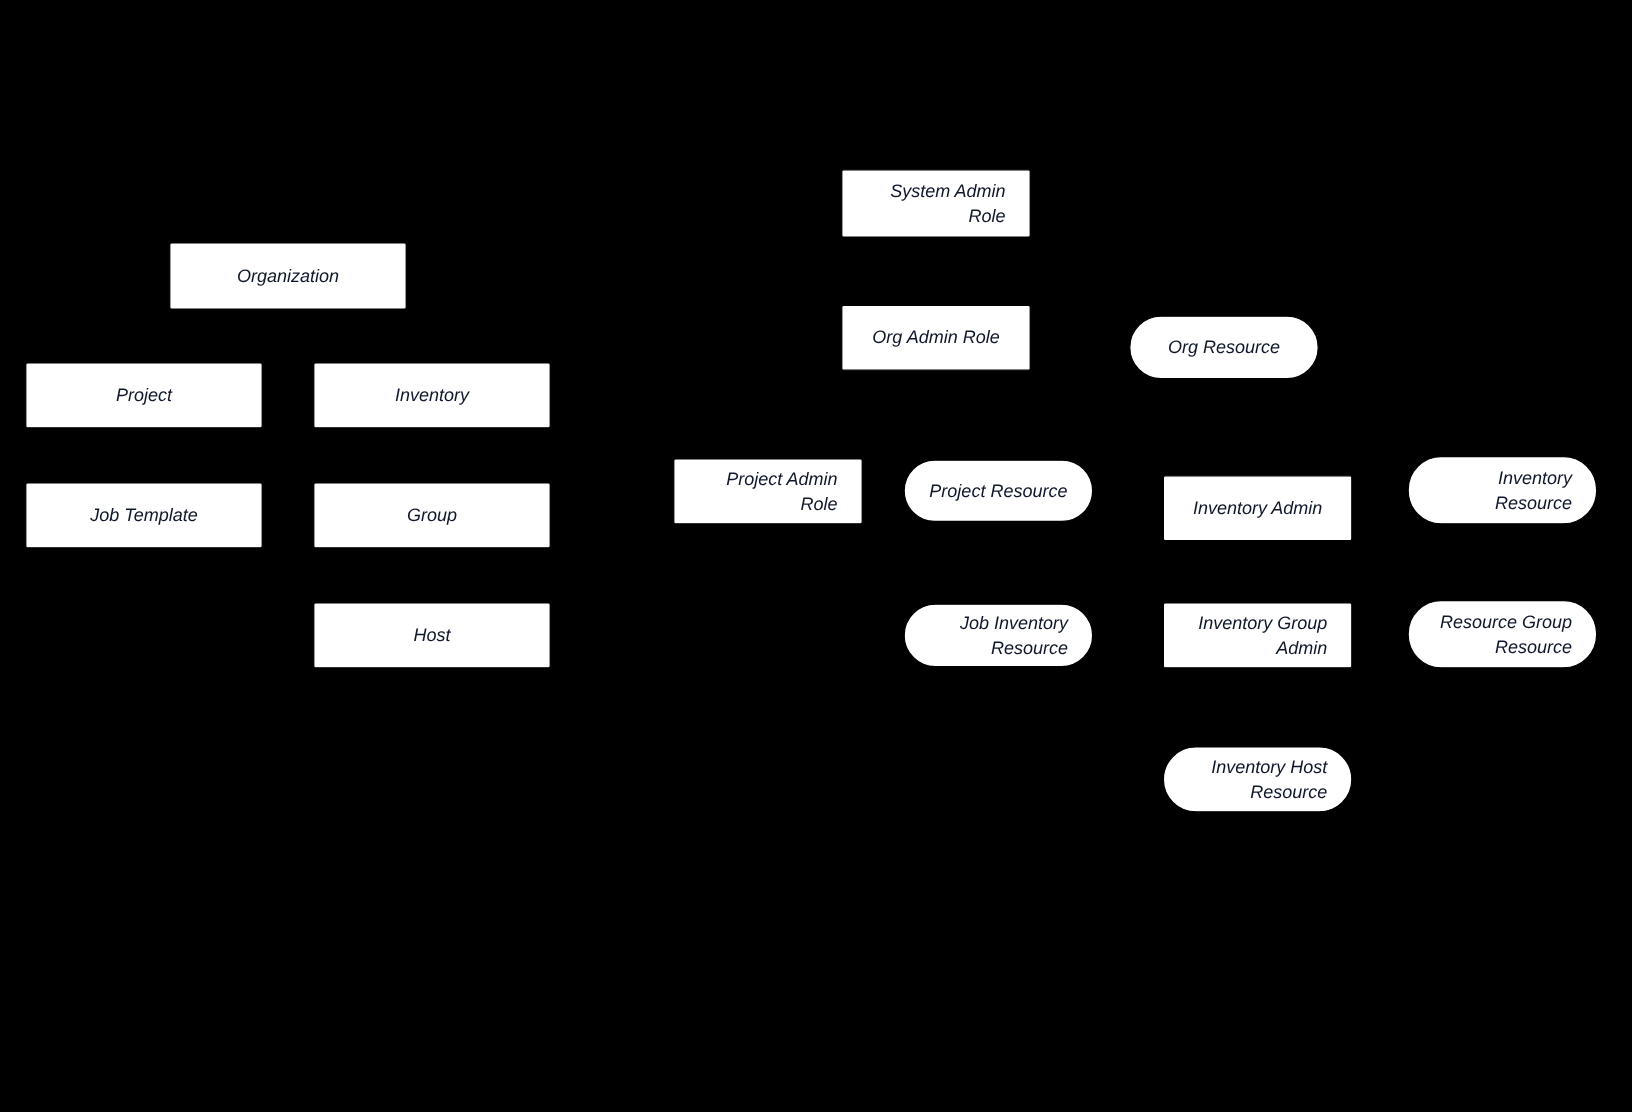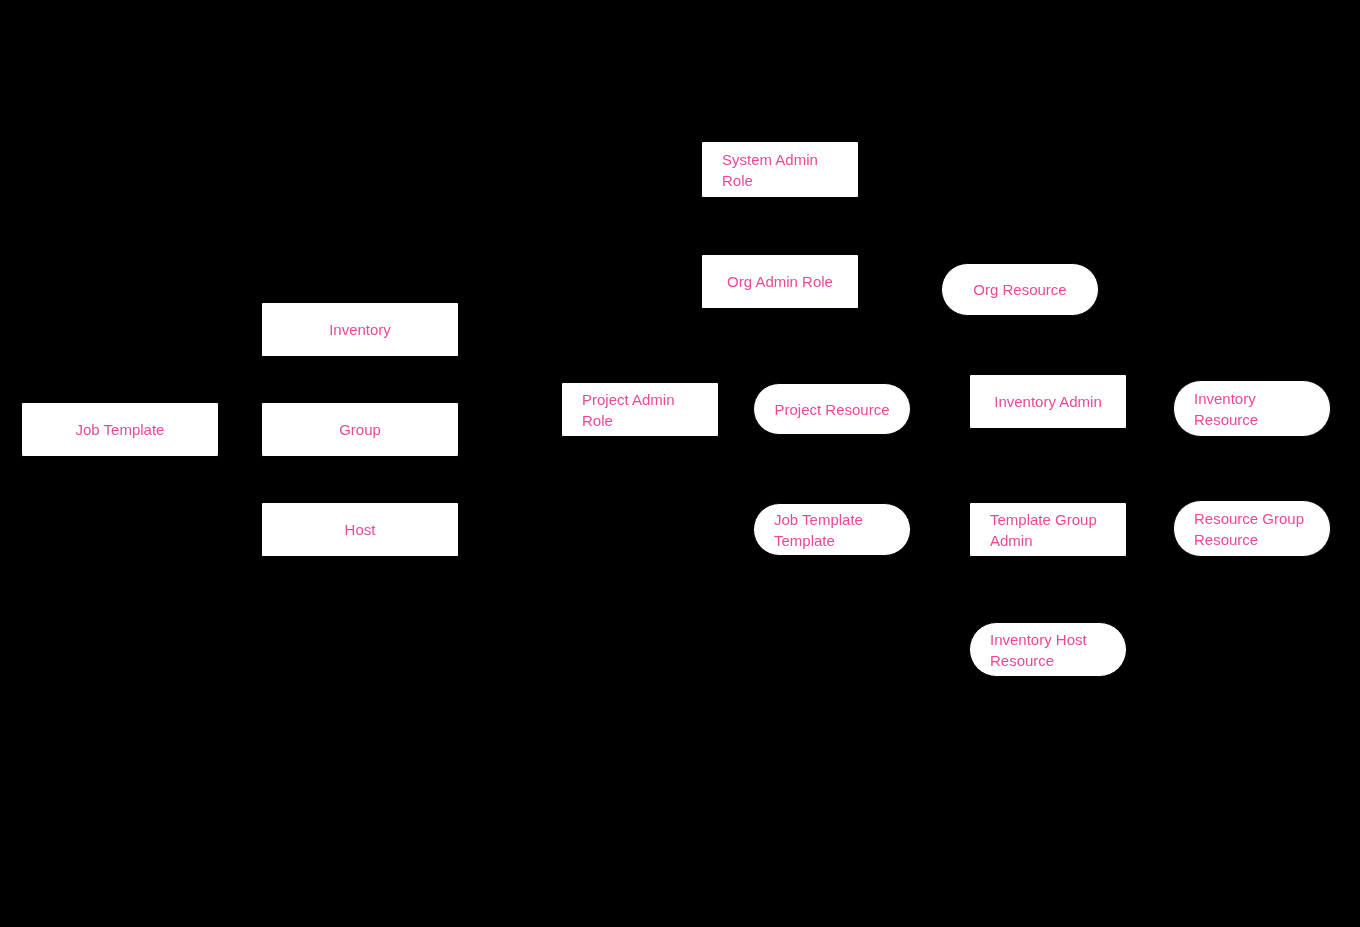--- a/index.html
+++ b/index.html
@@ -12,43 +12,50 @@
       width: 1360px;
       height: 927px;
       background: #000000;
       overflow: hidden;
       font-family: "Liberation Sans", sans-serif;
     }
     .node {
       position: absolute;
       background: #ffffff;
       border: 1px solid #000000;
-      color: #ec4899;
+      color: #0f172a;
       display: flex;
       align-items: center;
       justify-content: center;
-      text-align: left;
+      text-align: right;
       font-size: 15px;
       line-height: 21px;
       box-sizing: border-box;
       padding: 0 20px;
+      font-style: italic;
     }
     .rect {
       border-radius: 2px;
     }
     .pill {
       border-radius: 28px;
     }
   </style>
 </head>
 <body>
 
 <div class="canvas">
 
+  <div class="node rect" style="left:141px; top:202px; width:198px; height:56px;">
+    <span>Organization</span>
+  </div>
 
+  <div class="node rect" style="left:21px; top:302px; width:198px; height:55px;">
+    <span>Project</span>
+  </div>
 
   <div class="node rect" style="left:261px; top:302px; width:198px; height:55px;">
     <span>Inventory</span>
   </div>
 
   <div class="node rect" style="left:21px; top:402px; width:198px; height:55px;">
     <span>Job Template</span>
   </div>
 
   <div class="node rect" style="left:261px; top:502px; width:198px; height:55px;">
@@ -72,35 +79,35 @@
   </div>
 
   <div class="node pill" style="left:941px; top:263px; width:158px; height:53px;">
     <span>Org Resource</span>
   </div>
 
   <div class="node pill" style="left:753px; top:383px; width:158px; height:52px;">
     <span>Project Resource</span>
   </div>
 
-  <div class="node rect" style="left:969px; top:374px; width:158px; height:55px;">
+  <div class="node rect" style="left:969px; top:396px; width:158px; height:55px;">
     <span>Inventory Admin</span>
   </div>
 
   <div class="node pill" style="left:1173px; top:380px; width:158px; height:57px;">
     <span>Inventory Resource</span>
   </div>
 
 
   <div class="node pill" style="left:753px; top:503px; width:158px; height:53px;">
-    <span>Job Template Template</span>
+    <span>Job Inventory Resource</span>
   </div>
 
   <div class="node rect" style="left:969px; top:502px; width:158px; height:55px;">
-    <span>Template Group Admin</span>
+    <span>Inventory Group Admin</span>
   </div>
 
   <div class="node pill" style="left:1173px; top:500px; width:158px; height:57px;">
     <span>Resource Group Resource</span>
   </div>
 
   <div class="node pill" style="left:969px; top:622px; width:158px; height:55px;">
     <span>Inventory Host Resource</span>
   </div>
 

